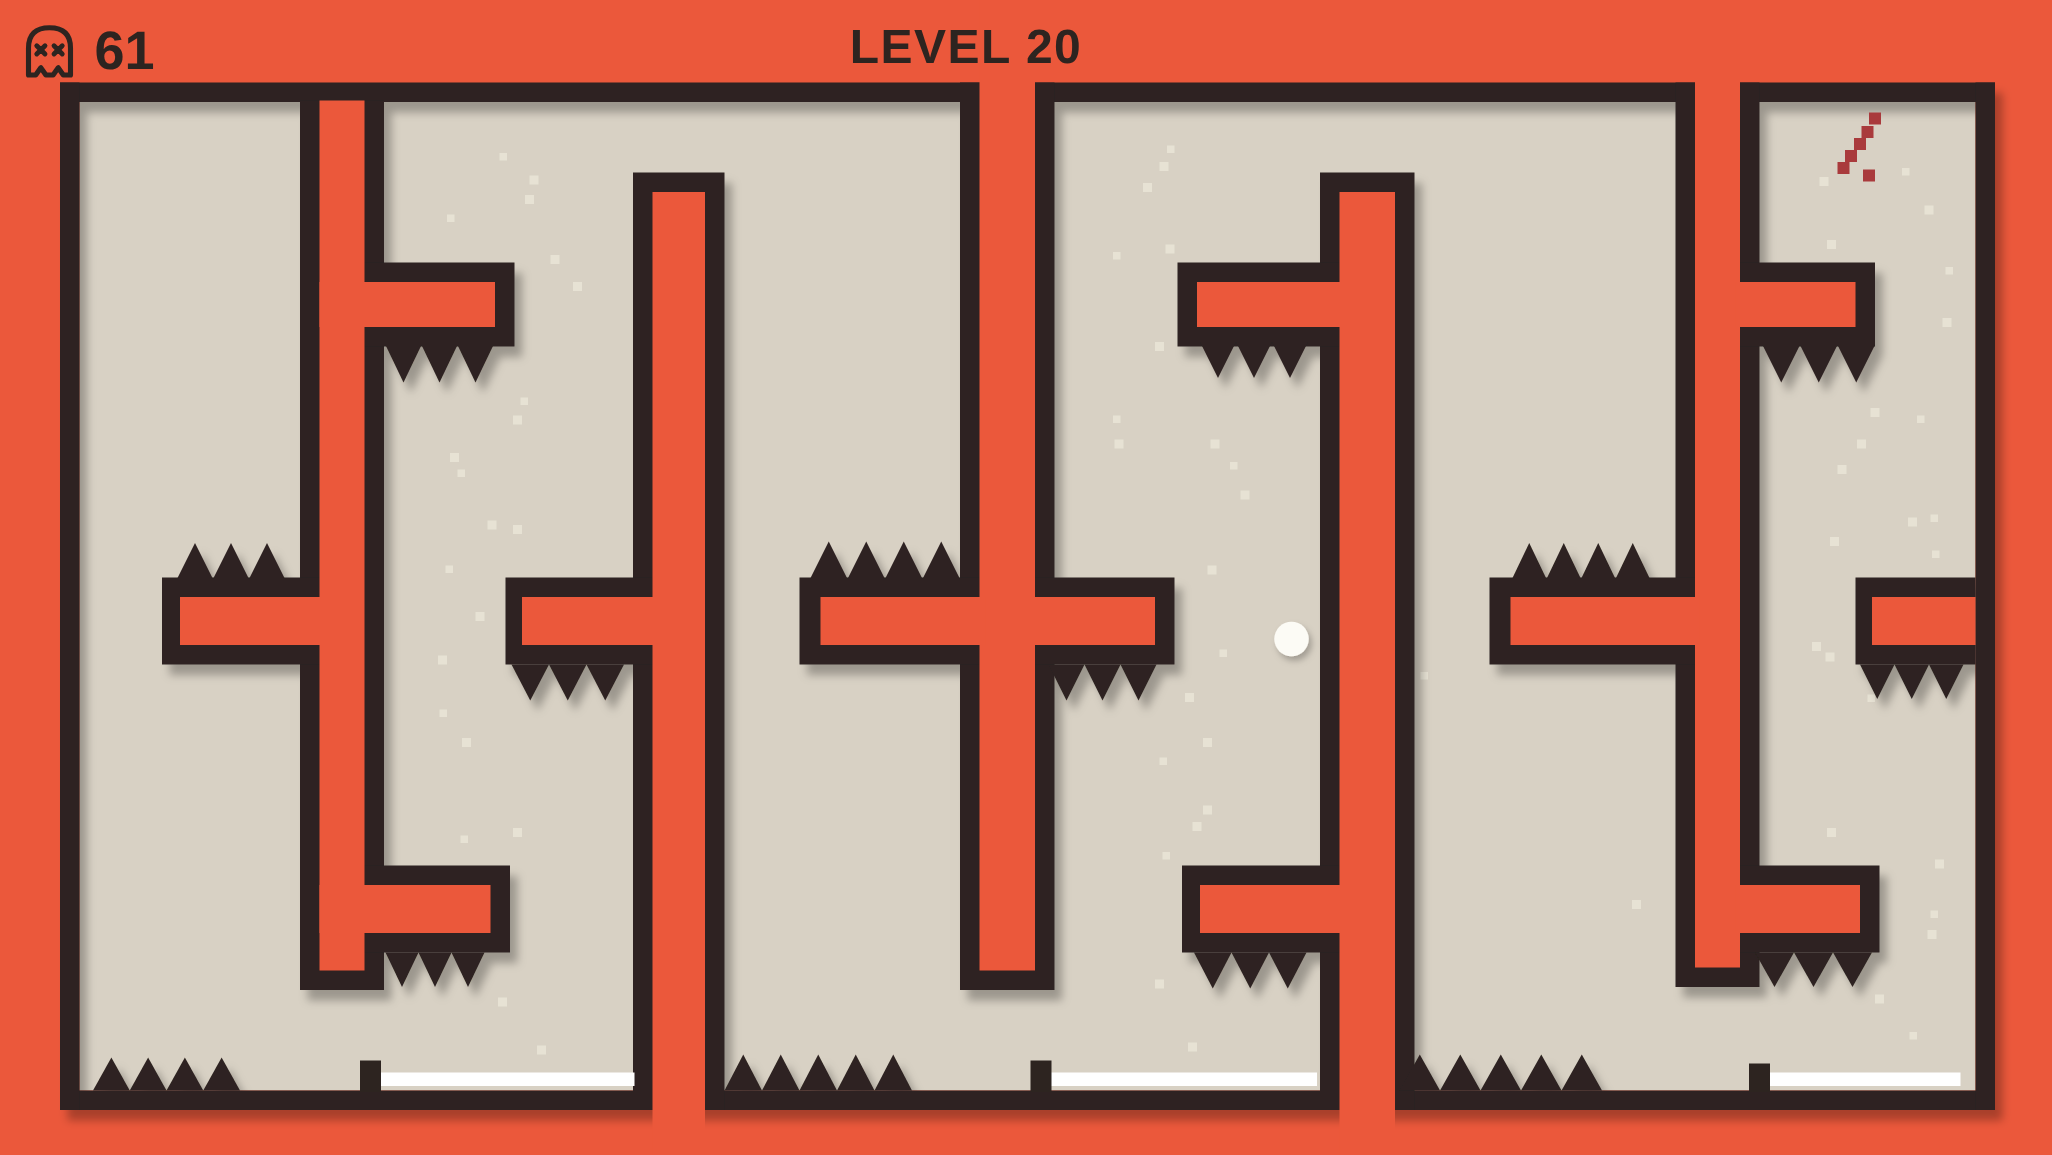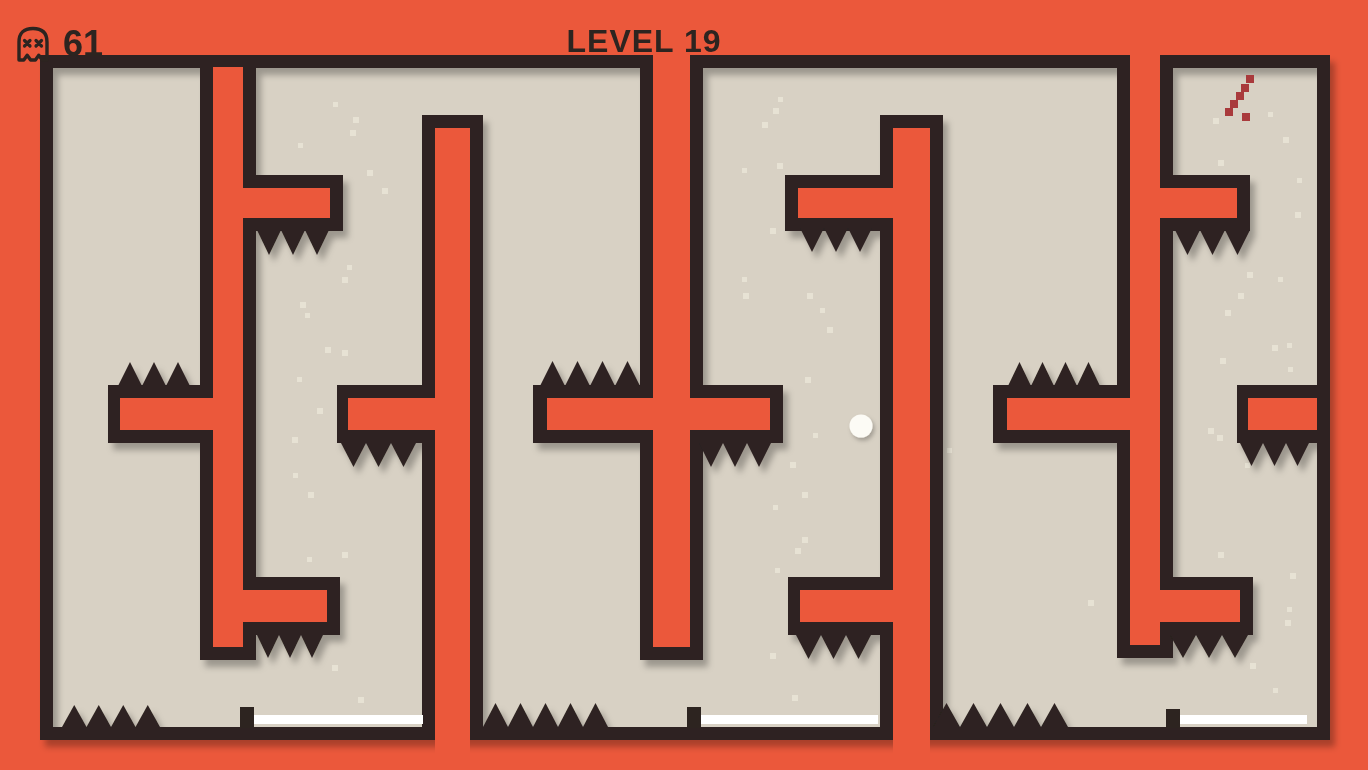--- a/index.html
+++ b/index.html
@@ -17,21 +17,21 @@
   body{
     background:var(--orange);
     font-family:"Liberation Sans","DejaVu Sans",sans-serif;
     position:relative;
   }
   .stage{position:absolute;left:0;top:0;width:1368px;height:770px;}
   svg{display:block;}
   .dk{fill:var(--dark);}
   .og{fill:var(--orange);}
   .hud{
-    position:absolute;left:0;top:16px;width:1288px;height:55px;
+    position:absolute;left:0;top:6px;width:1288px;height:55px;
     color:var(--text);
   }
   .hud-title{
     position:absolute;left:0;top:7px;width:100%;
     text-align:center;font-size:32px;font-weight:700;letter-spacing:1px;
   }
   .death-wrap{position:absolute;left:13px;top:7px;display:flex;align-items:center;gap:10px;}
   .death-count{font-size:36px;font-weight:700;line-height:40px;}
   .skull{width:40px;height:42px;}
 </style>
@@ -259,14 +259,14 @@
 </div>
 
 <div class="hud">
   <div class="death-wrap">
     <svg class="skull" viewBox="0 0 40 42">
       <path d="M6,37 V19 Q6,5.5 20,5.5 Q34,5.5 34,19 V37 H29.2 L25.8,32.2 L22.4,37 H17.6 L14.2,32.2 L10.8,37 Z" fill="none" stroke="var(--dark)" stroke-width="3.4" stroke-linejoin="round"></path>
       <path d="M11.5,17.5 L17,23 M17,17.5 L11.5,23 M23,17.5 L28.5,23 M28.5,17.5 L23,23" stroke="var(--dark)" stroke-width="3.2" stroke-linecap="round" fill="none"></path>
     </svg>
     <div class="death-count">61</div>
   </div>
-  <div class="hud-title">LEVEL 19</div>
+  <div class="hud-title">LEVEL 20</div>
 </div>
 
 </body></html>

